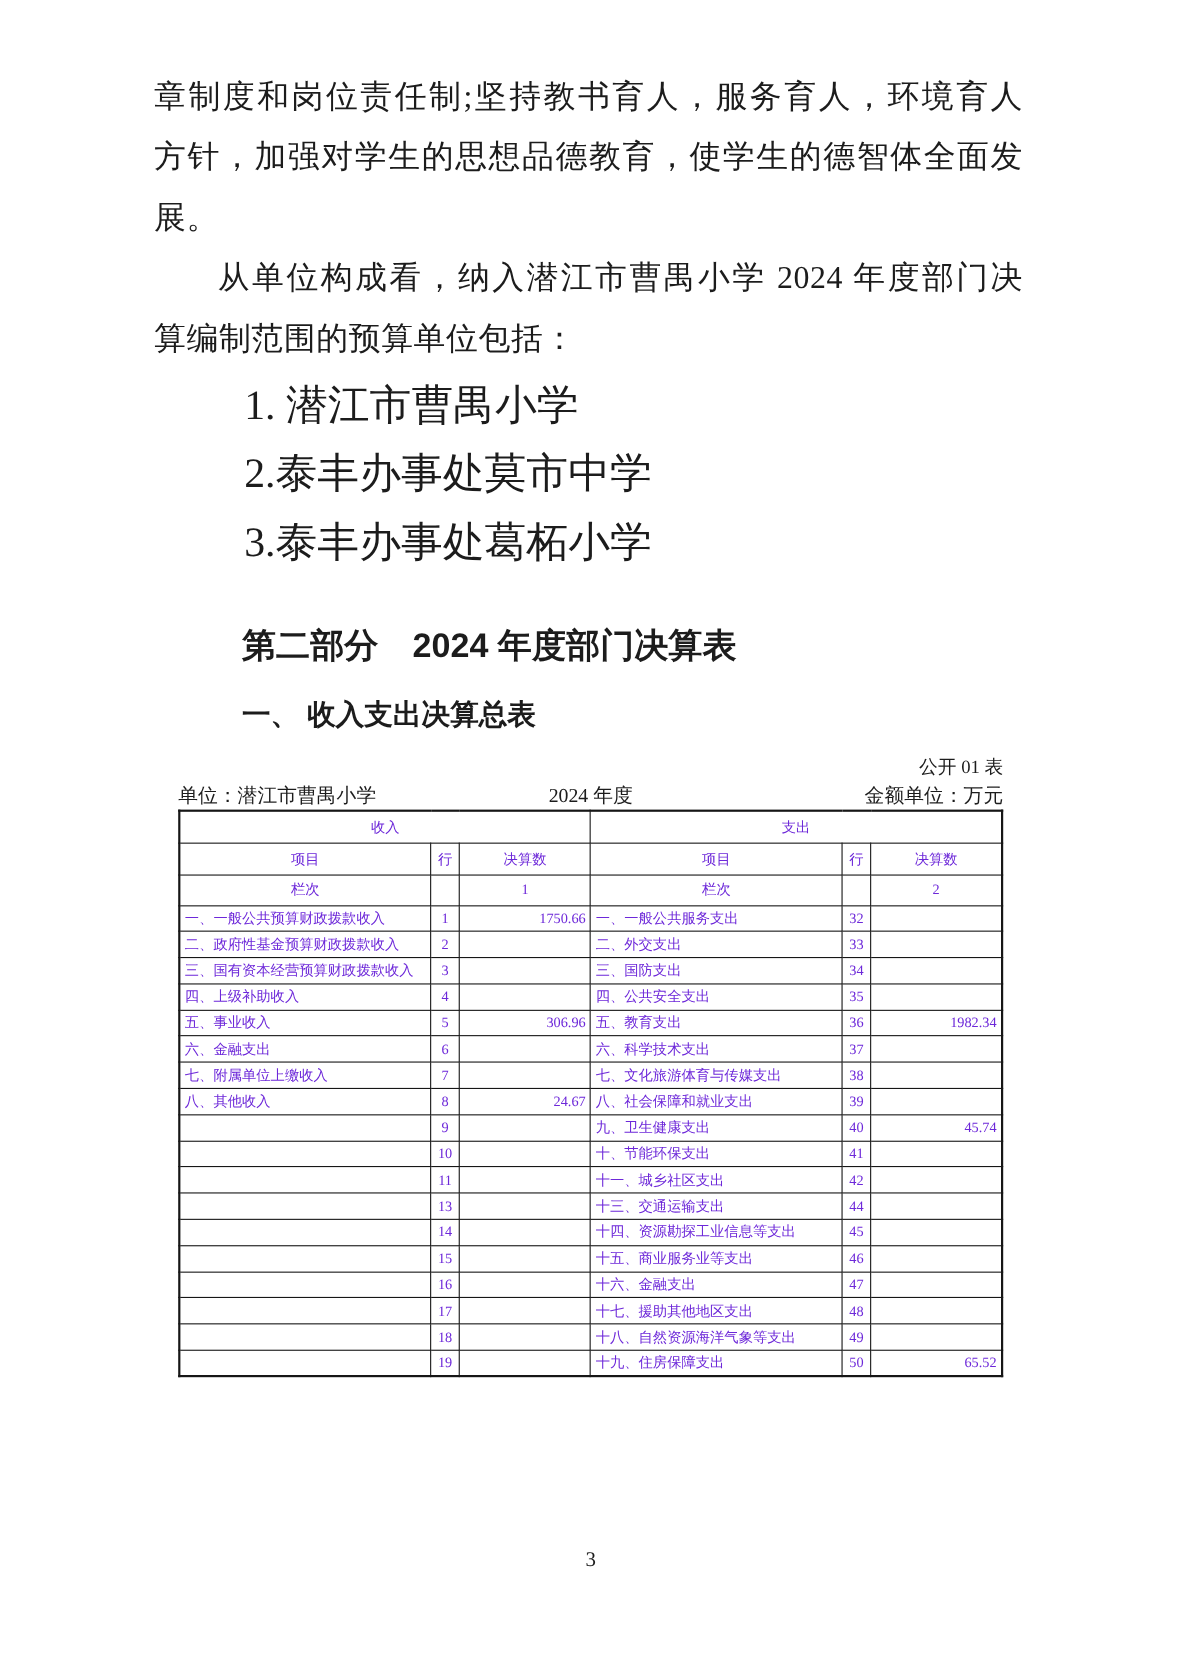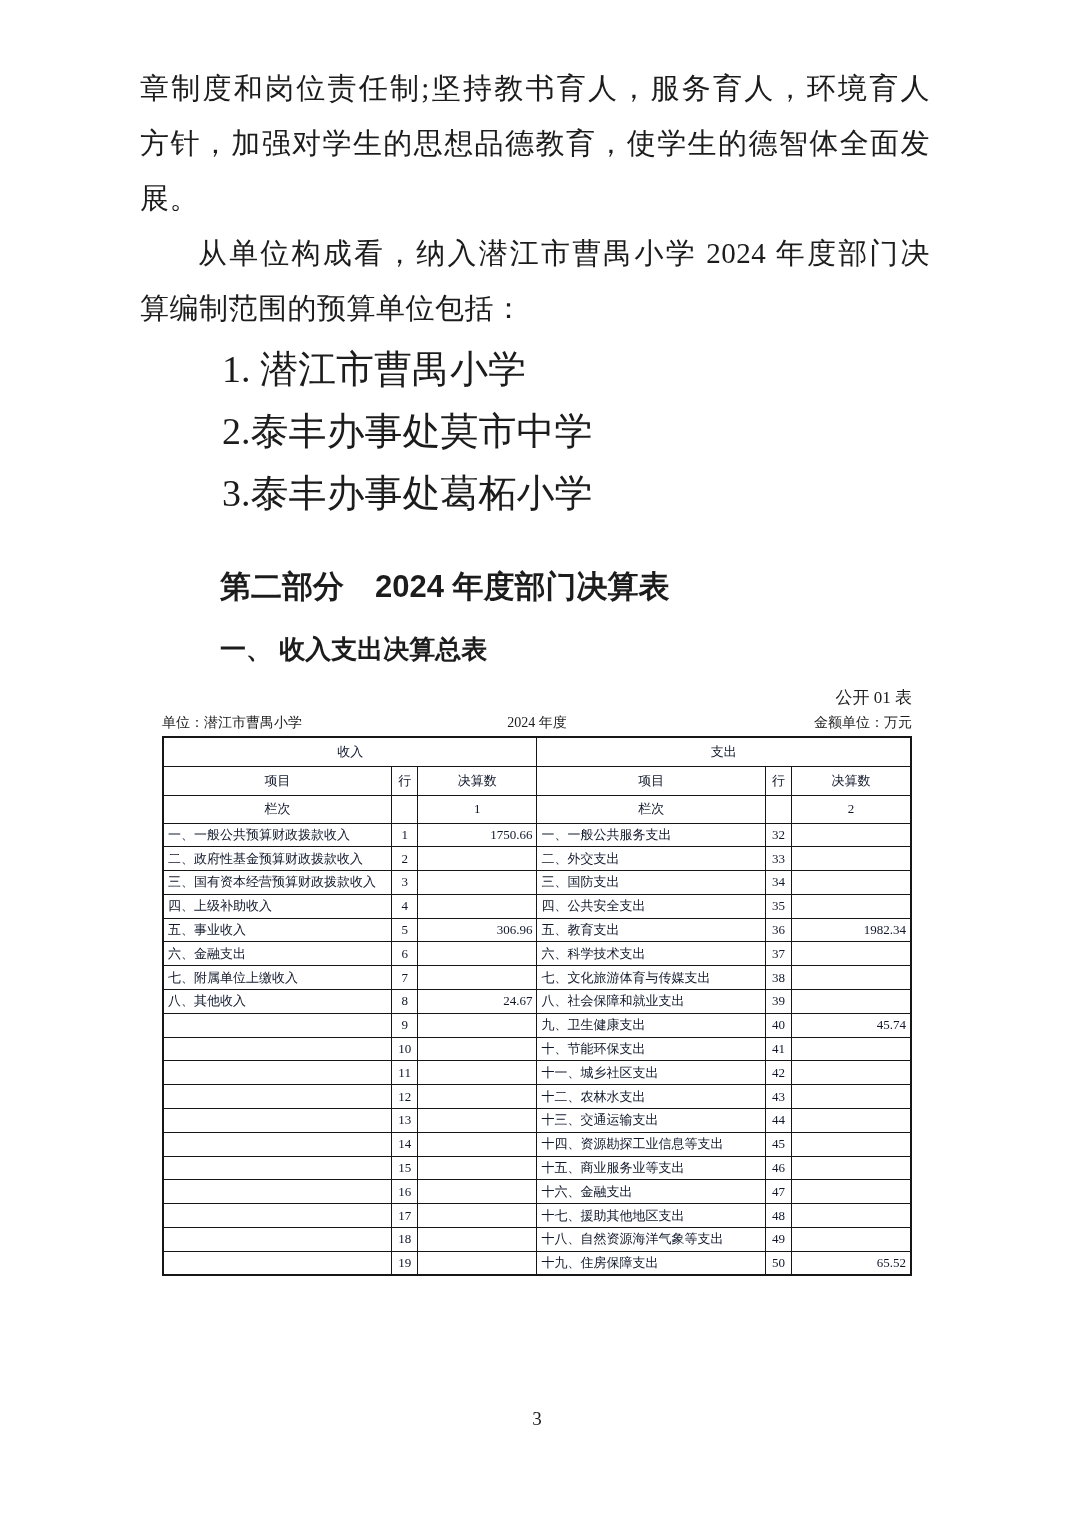--- a/index.html
+++ b/index.html
@@ -46,33 +46,33 @@
     font-size: 26px;
     line-height: 42px;
     margin-top: 20px;
     padding-left: 80px;
   }
 
   .table-section { margin-left: 22px; width: 750px; }
   .table-tag { font-size: 17px; line-height: 24px; text-align: right; margin-top: 16px; }
   .meta-row {
     display: flex; align-items: flex-end;
-    font-size: 14px; line-height: 26px; height: 26px;
+    font-size: 18px; line-height: 26px; height: 26px;
   }
   .meta-left  { flex: 1; text-align: left; }
   .meta-mid   { flex: 1; text-align: center; }
   .meta-right { flex: 1; text-align: right; }
 
   table.budget {
     border-collapse: collapse;
     table-layout: fixed;
     width: 750px;
     border: 2.5px solid #161616;
     font-size: 13px;
-    color: #0f172a;
+    color: #6d28d9;
   }
   table.budget td {
     border: 1.4px solid #161616;
     padding: 0 4px;
     overflow: hidden;
     white-space: nowrap;
   }
   td.ex-start { border-left: 2.5px solid #161616; }
   tr.hdr  { height: 29px; }
   tr.lanci { height: 28px; }
@@ -241,28 +241,20 @@
             <tr class="data-row">
               <td class="c-item"></td>
               <td class="c-line">11</td>
               <td class="c-val"></td>
               <td class="c-item ex-start">十一、城乡社区支出</td>
               <td class="c-line">42</td>
               <td class="c-val"></td>
             </tr>
             <tr class="data-row">
               <td class="c-item"></td>
-              <td class="c-line">12</td>
-              <td class="c-val"></td>
-              <td class="c-item ex-start">十二、农林水支出</td>
-              <td class="c-line">43</td>
-              <td class="c-val"></td>
-            </tr>
-            <tr class="data-row">
-              <td class="c-item"></td>
               <td class="c-line">13</td>
               <td class="c-val"></td>
               <td class="c-item ex-start">十三、交通运输支出</td>
               <td class="c-line">44</td>
               <td class="c-val"></td>
             </tr>
             <tr class="data-row">
               <td class="c-item"></td>
               <td class="c-line">14</td>
               <td class="c-val"></td>

